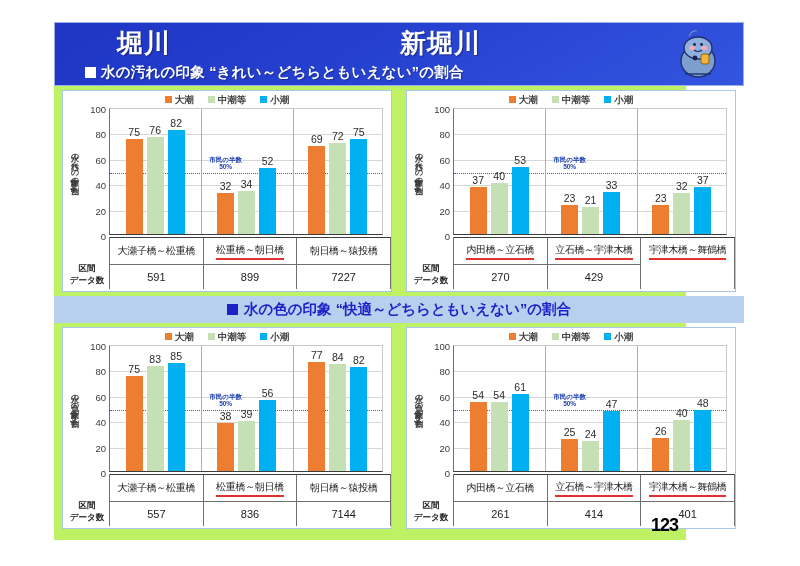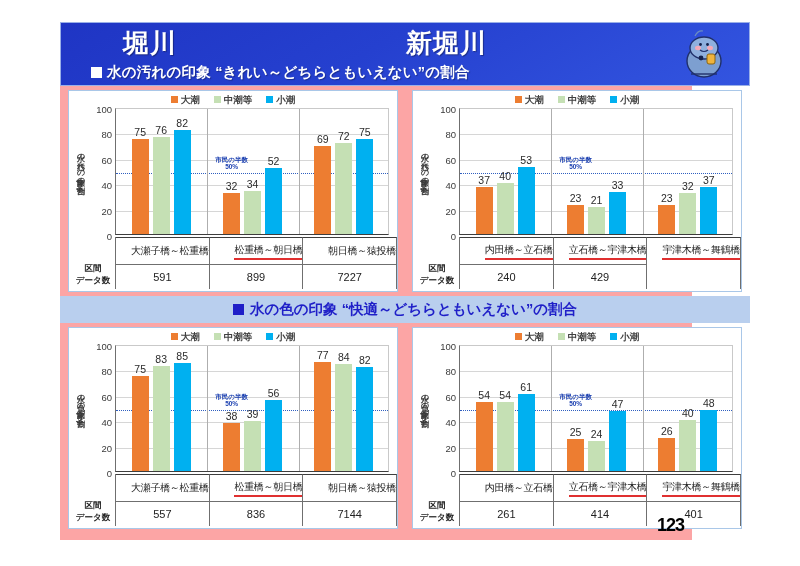--- a/index.html
+++ b/index.html
@@ -3,23 +3,23 @@
 <meta charset="utf-8">
 <style>
   * { box-sizing: border-box; margin: 0; padding: 0; }
   html, body {
     width: 800px; height: 566px;
     background: #ffffff;
     font-family: "Liberation Sans", "DejaVu Sans", sans-serif;
     overflow: hidden;
   }
   #slide {
-    position: absolute; left: 60px; top: 22px;
+    position: absolute; left: 54px; top: 22px;
     width: 632px; height: 518px;
-    background: #fca5a5;
+    background: #bef264;
   }
   
   #header {
     position: absolute; left: 0; top: 0;
     width: 690px; height: 64px;
     background: linear-gradient(150deg,#1f35c4 0%, #2540cf 45%, #3355e0 100%);
     border: 1px solid #9ab0e8;
   }
   .river-title {
     position: absolute; top: 3px;
@@ -145,21 +145,21 @@
     font-size: 8.5px; line-height: 1.35; font-weight: bold;
   }
   .xtable .cells { flex: 1; display: flex; border-left: 1px solid #6f6f6f; }
   .xtable .cell {
     flex: 1; display: flex; flex-direction: column;
     border-right: 1px solid #6f6f6f;
     border-top: 1.4px solid #3d3d3d;
   }
   .xtable .cell:last-child { border-right: 1px solid #6f6f6f; }
   .xtable .seg {
-    height: 27px; display: flex; align-items: center; justify-content: flex-end;
+    height: 27px; display: flex; align-items: center; justify-content: center;
     font-size: 10px; letter-spacing: -.3px;
   }
   .xtable .seg span { padding-bottom: 1px; }
   .xtable .seg.hl span { border-bottom: 2.5px solid #e03030; }
   .xtable .num {
     height: 25px; display: flex; align-items: center; justify-content: center;
     border-top: 1px solid #6f6f6f; font-size: 11px;
   }
   #page-number {
     position: absolute; right: 8px; bottom: 4px;
@@ -339,21 +339,21 @@
       <div class="xtable">
         <div class="rowhead">
           <div>区間</div>
           <div>データ数</div>
         </div>
         <div class="cells">
           <div class="cell">
             <div class="seg hl">
               <span>内田橋～立石橋</span>
             </div>
-            <div class="num">240</div>
+            <div class="num">270</div>
           </div>
           <div class="cell">
             <div class="seg hl">
               <span>立石橋～宇津木橋</span>
             </div>
             <div class="num">429</div>
           </div>
           <div class="cell">
             <div class="seg hl">
               <span>宇津木橋～舞鶴橋</span>

